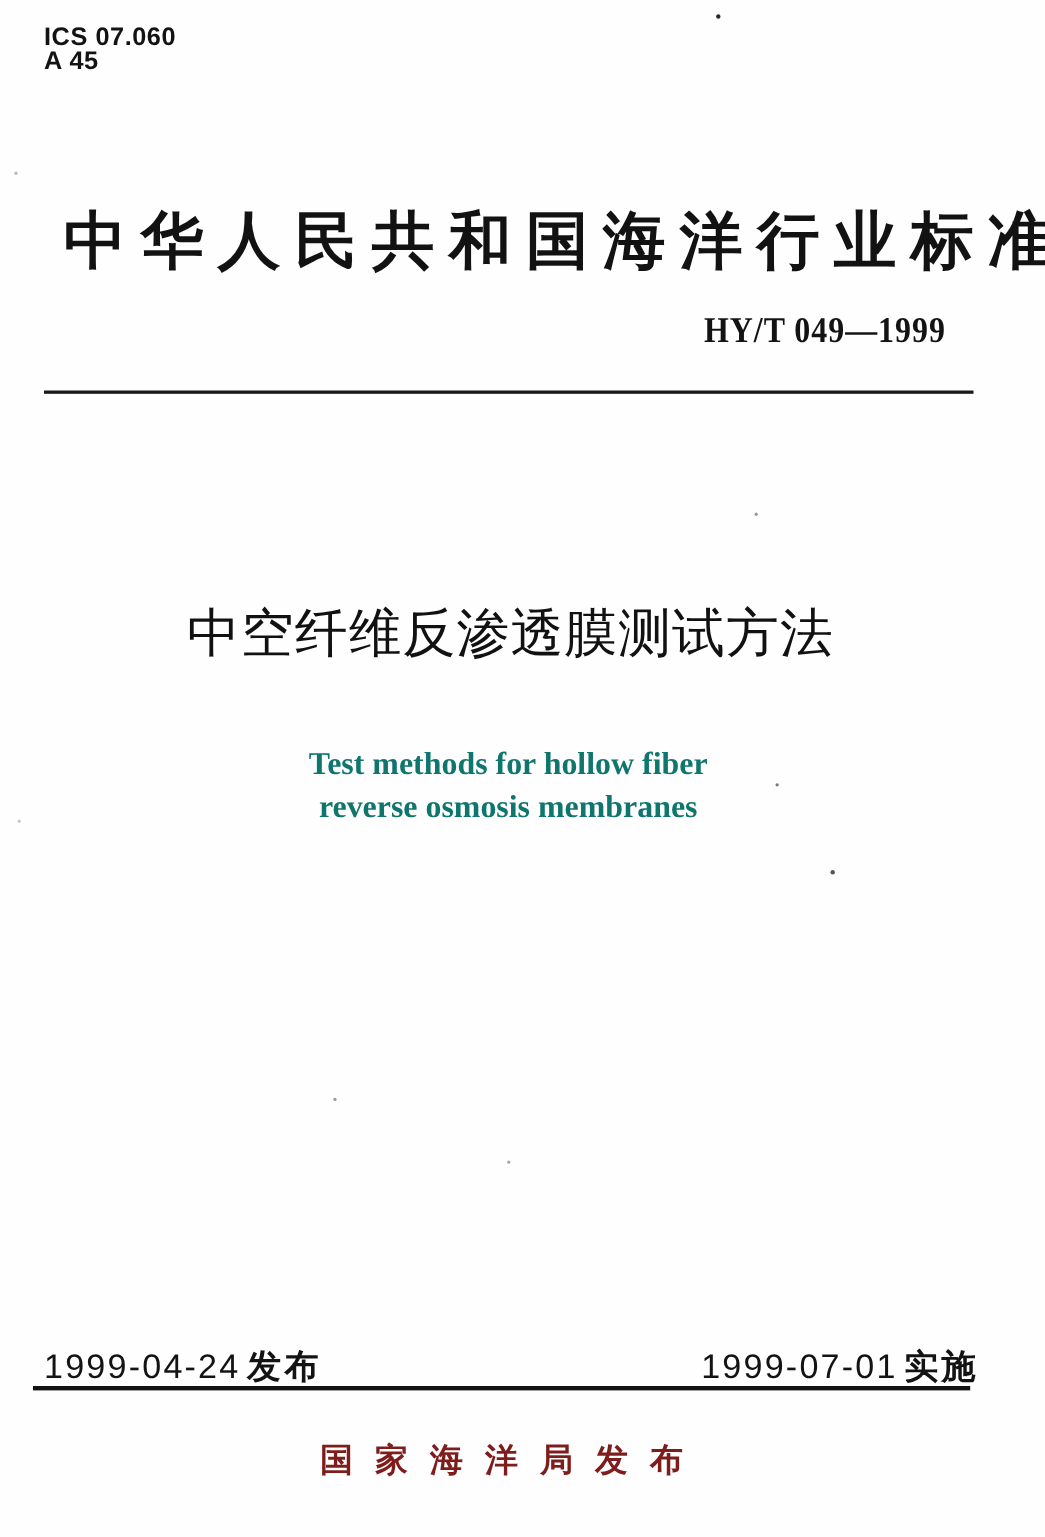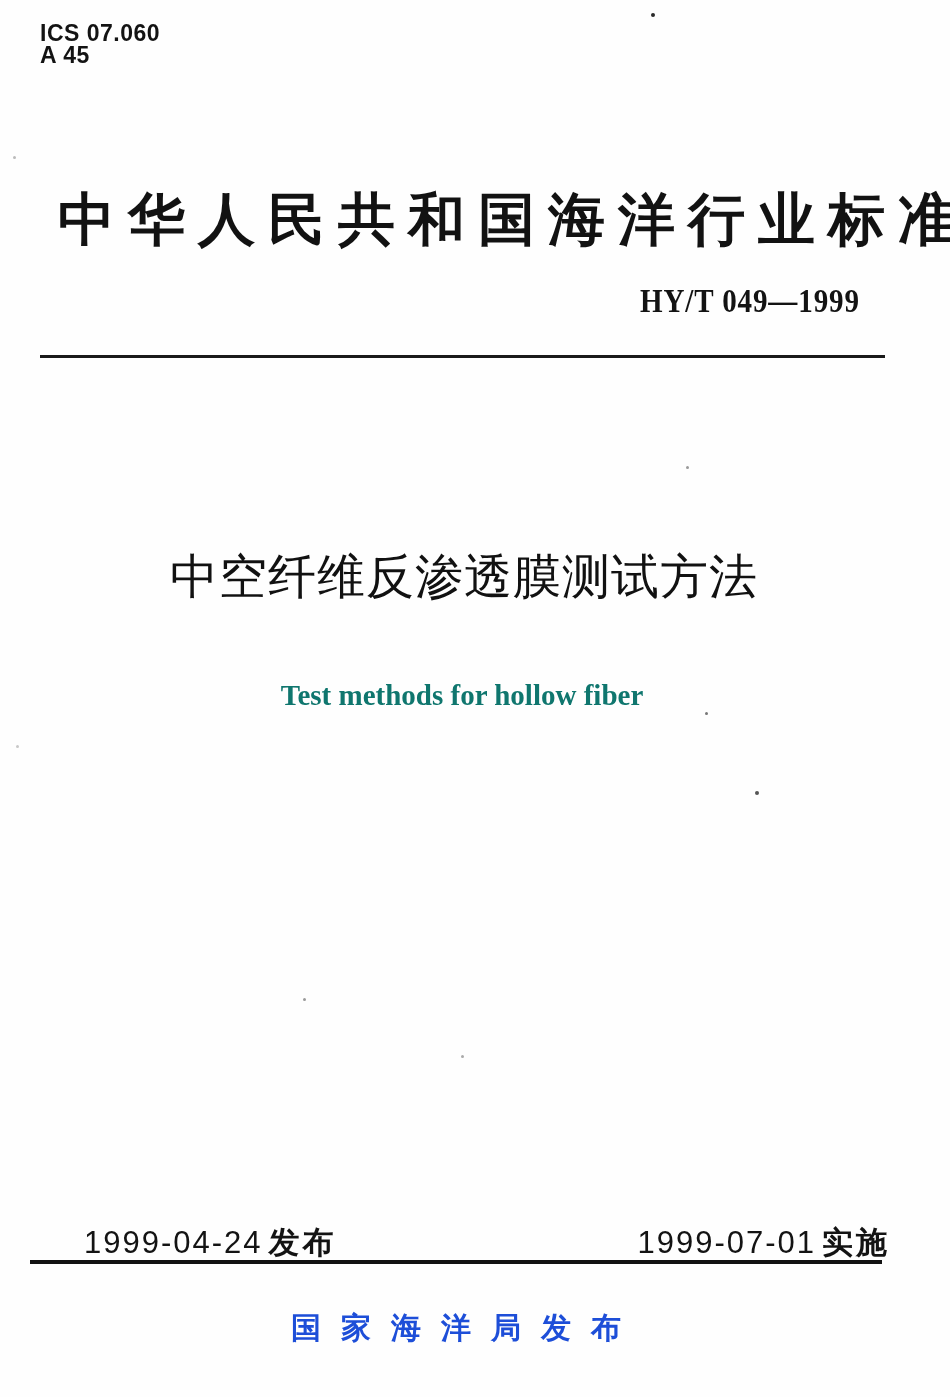--- a/index.html
+++ b/index.html
@@ -110,21 +110,20 @@
   }
   .date-right {
     right: 60px;
     top: 1227px;
   }
   .date-text {
     font-size: 31px;
     line-height: 1;
     letter-spacing: 2px;
     white-space: nowrap;
-    margin-left: 44px;
   }
   .date-text .cjk {
     font-weight: bold;
     letter-spacing: 3px;
     margin-left: 6px;
   }
 
   .rule-bottom {
     left: 30px;
     top: 1260px;
@@ -135,21 +134,21 @@
 
   
   .publisher-line {
     left: 291px;
     top: 1313px;
     font-size: 30px;
     line-height: 1;
     font-weight: bold;
     letter-spacing: 20px;
     white-space: nowrap;
-    color: #1d4ed8;
+    color: #7f1d1d;
   }
 
   
   .speck {
     position: absolute;
     border-radius: 50%;
   }
 </style>
 </head>
 <body>
@@ -165,20 +164,21 @@
   <div class="abs standard-title">中华人民共和国海洋行业标准</div>
 
   <div class="abs standard-code">HY/T 049—1999</div>
 
   <div class="abs rule-top"></div>
 
   <div class="abs doc-title-zh">中空纤维反渗透膜测试方法</div>
 
   <div class="abs doc-title-en">
     <div>Test methods for hollow fiber</div>
+    <div>reverse osmosis membranes</div>
   </div>
 
   <div class="abs date-left">
     <div class="date-text">
       <span>1999-04-24</span><span class="cjk">发布</span>
     </div>
   </div>
 
   <div class="abs date-right">
     <div class="date-text">

